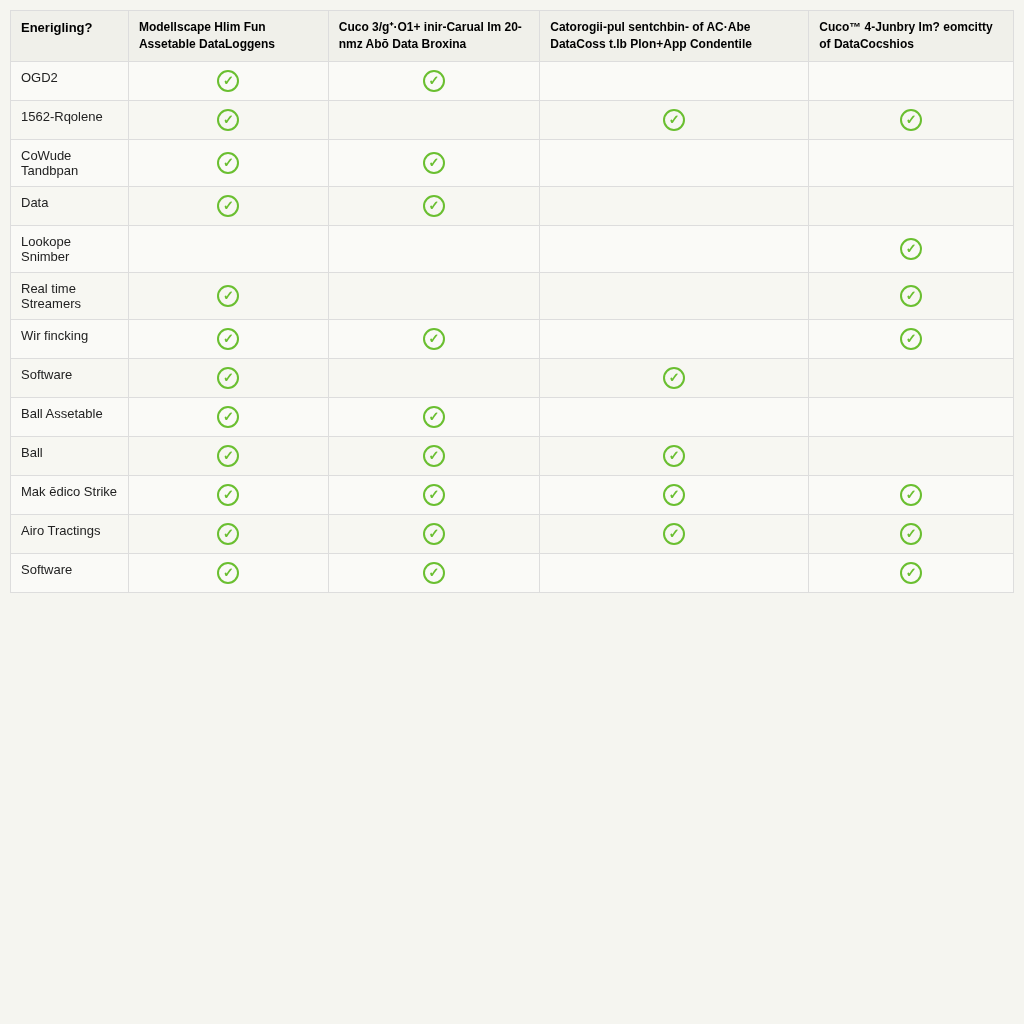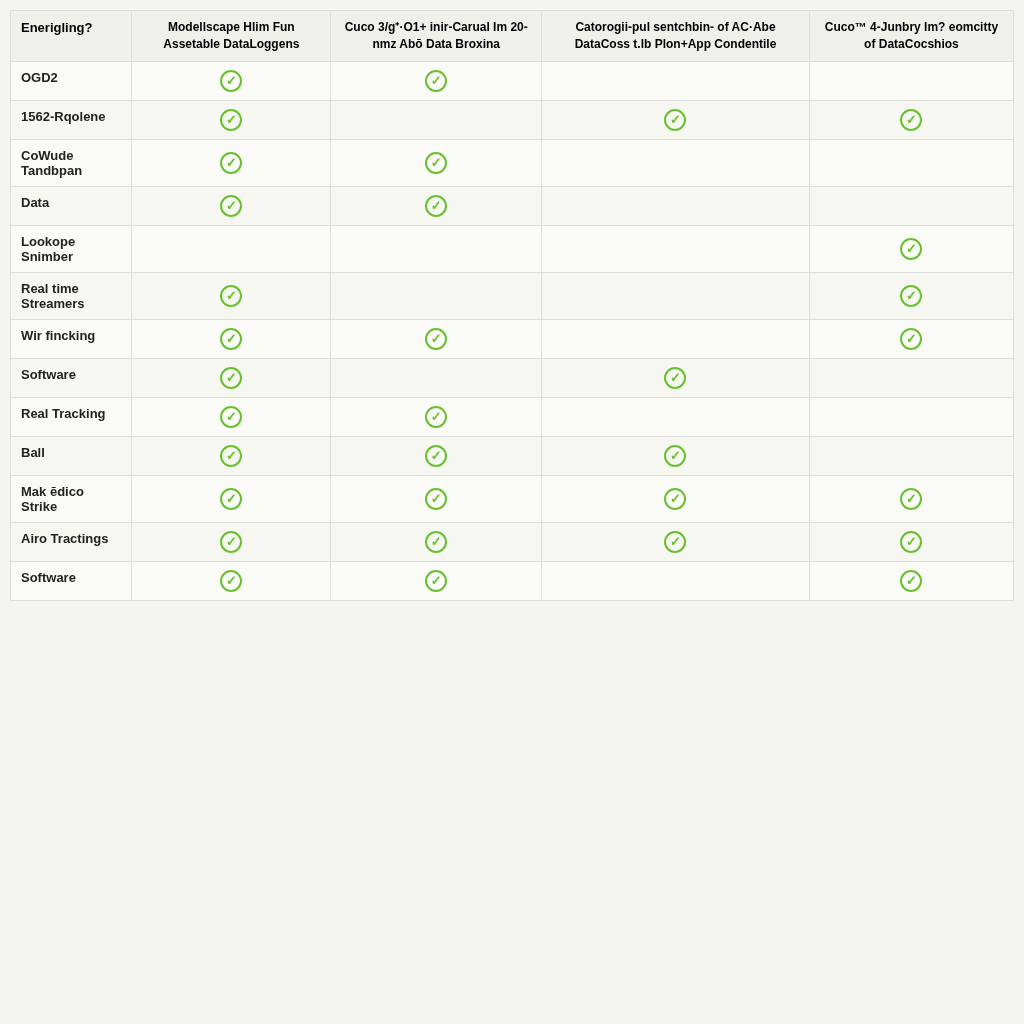--- a/index.html
+++ b/index.html
@@ -17,30 +17,30 @@
     .comparison-table th, .comparison-table td {
       border: 1px solid #ddd;
       padding: 8px 10px;
       vertical-align: top;
       text-align: left;
     }
     .comparison-table th {
       background: #f0f0ea;
       font-weight: bold;
       font-size: 12px;
-      text-align: center;
+      text-align: left;
       line-height: 1.4;
     }
     .comparison-table th.row-header {
       text-align: left;
       font-size: 13px;
       margin-left: 7px;
     }
     .comparison-table td.feature-name {
-      font-weight: bold;
+      font-weight: normal;
       font-size: 13px;
       color: #222;
     }
     .comparison-table td.check-cell {
       text-align: center;
       vertical-align: middle;
     }
     .comparison-table tr:nth-child(even) {
       background: #f7f7f2;
     }
@@ -124,21 +124,21 @@
         <td class="check-cell"><span class="check-icon"></span></td>
       </tr>
       <tr>
         <td class="feature-name">Software</td>
         <td class="check-cell"><span class="check-icon"></span></td>
         <td class="check-cell"></td>
         <td class="check-cell"><span class="check-icon"></span></td>
         <td class="check-cell"></td>
       </tr>
       <tr>
-        <td class="feature-name">Real Tracking</td>
+        <td class="feature-name">Ball Assetable</td>
         <td class="check-cell"><span class="check-icon"></span></td>
         <td class="check-cell"><span class="check-icon"></span></td>
         <td class="check-cell"></td>
         <td class="check-cell"></td>
       </tr>
       <tr>
         <td class="feature-name">Ball</td>
         <td class="check-cell"><span class="check-icon"></span></td>
         <td class="check-cell"><span class="check-icon"></span></td>
         <td class="check-cell"><span class="check-icon"></span></td>

